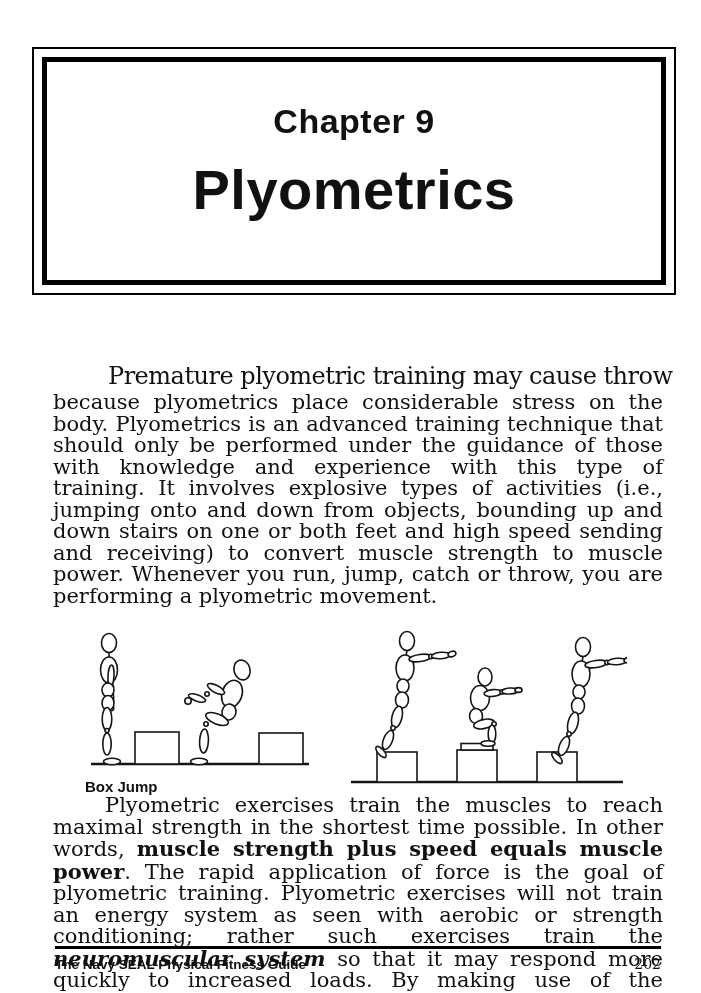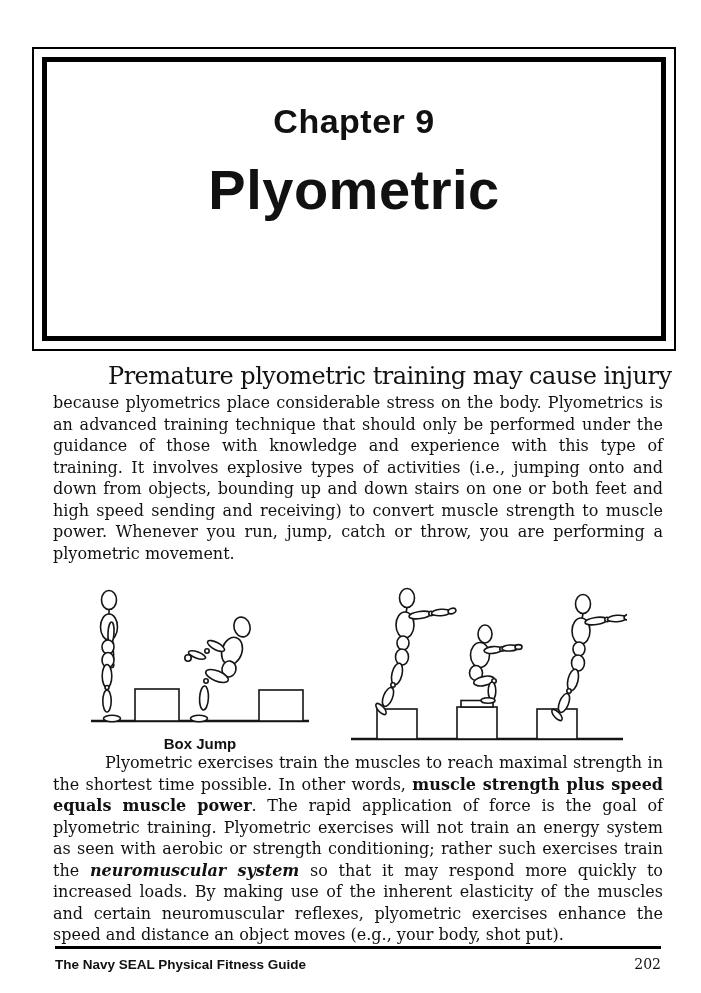--- a/index.html
+++ b/index.html
@@ -2,21 +2,21 @@
 <html><head>
 <meta charset="utf-8">
 <style>
   html,body{margin:0;padding:0;background:#e8e8e8;}
   .page{
     position:relative;width:701px;height:993px;background:#ffffff;
     font-family:"DejaVu Serif", serif;color:#111;overflow:hidden;
   }
   
   .header-box{
-    position:absolute;left:32px;top:47px;width:644px;height:304px;
+    position:absolute;left:32px;top:47px;width:644px;height:248px;
     border:2px solid #000;box-sizing:border-box;padding:8px;
   }
   .header-box-inner{
     width:100%;height:100%;border:5px solid #000;box-sizing:border-box;
     text-align:center;
   }
   .chapter-label{
     margin-top:40px;font-family:"Liberation Sans", sans-serif;
     font-weight:bold;font-size:34px;letter-spacing:0.5px;
   }
@@ -24,30 +24,30 @@
     margin-top:16px;font-family:"Liberation Sans", sans-serif;
     font-weight:bold;font-size:56px;letter-spacing:0.5px;
   }
   
   .content{position:absolute;left:53px;top:361px;width:610px;}
   .lead-heading{
     font-size:24px;line-height:31px;letter-spacing:-0.5px;
     text-indent:55px;white-space:nowrap;
   }
   .para{
-    font-size:16px;line-height:21.5px;text-align:justify;margin:0;
+    font-size:21px;line-height:21.5px;text-align:justify;margin:0;
   }
   .para2{text-indent:52px;}
   .b{font-weight:bold;}
   .bi{font-weight:bold;font-style:italic;}
   
   .figure-row{
     display:flex;align-items:flex-end;margin-top:6px;
   }
-  .figure-block{text-align:center;}
+  .figure-block{}
   .figure-block.left{margin-left:32px;}
   .figure-block.right{margin-left:32px;margin-right:28px;}
   .figure-caption{
     font-family:"Liberation Sans", sans-serif;font-weight:bold;
     font-size:15px;margin-top:3px;
   }
   svg{display:block;}
   .ink{stroke:#151515;fill:#ffffff;}
   
   .footer{
@@ -61,27 +61,27 @@
   .page-number{font-size:14px;}
 </style>
 </head>
 <body>
 
 <div class="page">
 
   <div class="header-box">
     <div class="header-box-inner">
       <div class="chapter-label">Chapter 9</div>
-      <div class="box-title">Plyometric</div>
+      <div class="box-title">Plyometrics</div>
     </div>
   </div>
 
   <div class="content">
 
-    <div class="lead-heading">Premature plyometric training may cause injury</div>
+    <div class="lead-heading">Premature plyometric training may cause throw</div>
 
     <p class="para">because plyometrics place considerable stress on the body. Plyometrics is an advanced training technique that should only be performed under the guidance of those with knowledge and experience with this type of training. It involves explosive types of activities (i.e., jumping onto and down from objects, bounding up and down stairs on one or both feet and high speed sending and receiving) to convert muscle strength to muscle power. Whenever you run, jump, catch or throw, you are performing a plyometric movement.</p>
 
     <div class="figure-row">
 
       <div class="figure-block left">
         <svg width="230" height="162" viewBox="0 0 230 162">
           <g class="ink" stroke-width="1.6">
 
             <line x1="6" y1="151" x2="224" y2="151" stroke-width="2.4"></line>

